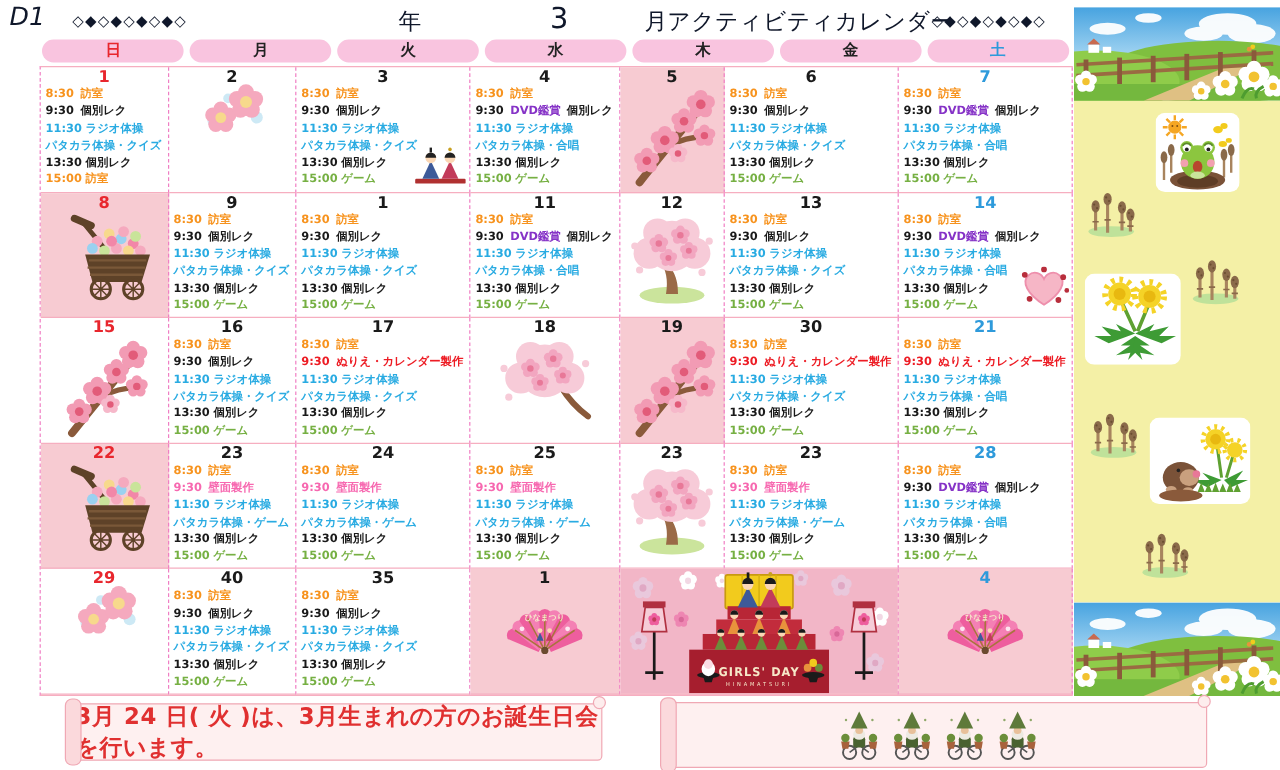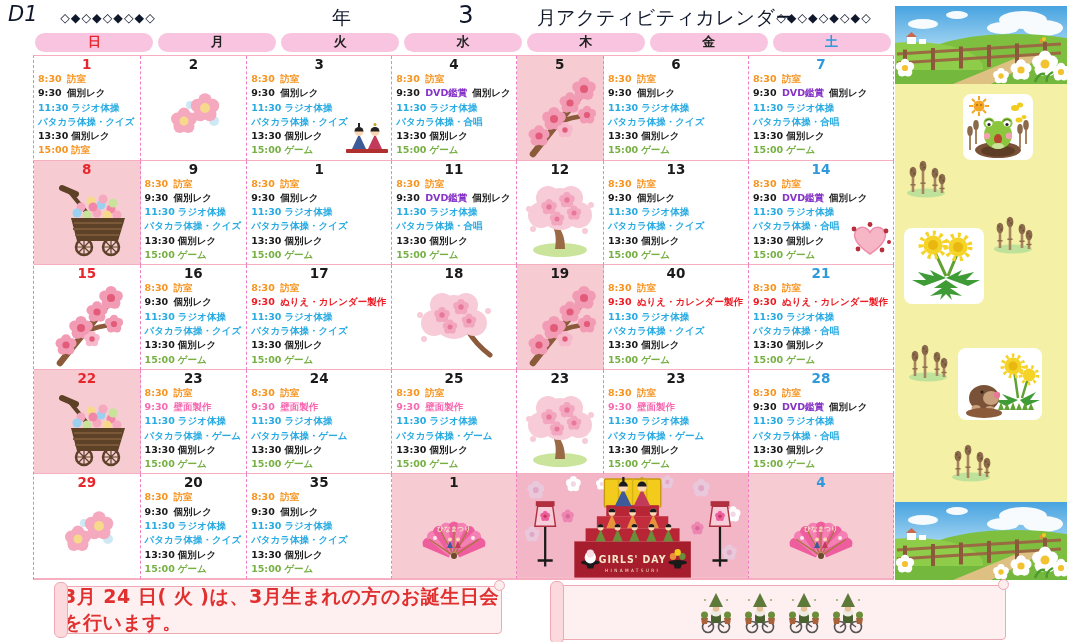--- a/index.html
+++ b/index.html
@@ -34,21 +34,21 @@
   .daynum{text-align:center;font-weight:bold;font-size:13.5px;line-height:16px;color:#1a1a1a}
   .daynum.red{color:var(--c-accent_red,#E8262D)}
   .daynum.blue{color:var(--c-sat_blue,#2E9ADB)}
   .sched{padding-left:4px;font-weight:bold;font-size:9.5px;line-height:14.3px;white-space:nowrap}
   .sched .line span{margin-right:5px}
   .sched .line span.t{display:inline-block;min-width:26px;margin-right:3px}
   .c-orange{color:var(--c-orange,#F7931E)} .c-black{color:var(--c-black,#1A1A1A)}
   .c-blue{color:var(--c-blue,#29ABE2)}   .c-green{color:var(--c-green,#76B043)}
   .c-purple{color:var(--c-purple,#8633C7)} .c-red{color:var(--c-red,#ED1C24)}
   .c-magenta{color:var(--c-magenta,#F768B0)}
-  .img-center{position:absolute;left:0;right:0;top:14px;bottom:0;display:flex;align-items:center;justify-content:center}
+  .img-center{position:absolute;left:0;right:0;top:14px;bottom:0;display:flex;justify-content:center}
   .img-fill{position:absolute;inset:0}
   .img-fill svg{width:100%;height:100%;display:block}
   .img-br{position:absolute;right:2px;bottom:2px}
   
   .sb{position:absolute}
   .sb svg{display:block}
   .sb-yellow{position:absolute;left:895px;top:84px;width:172px;height:418px;background:#F4F0A6}
   
   .banner{position:absolute;background:#FEF0F0;border:1.5px solid #F0A8B4;border-radius:4px;
           display:flex;align-items:center;justify-content:center;gap:10px;
@@ -512,21 +512,21 @@
           <circle cx="44.0" cy="53.7" r="3.7" fill="#F6B8CA"></circle>
           <circle cx="48.1" cy="56.7" r="3.7" fill="#F6B8CA"></circle>
           <circle cx="46.5" cy="61.5" r="3.7" fill="#F6B8CA"></circle>
           <circle cx="41.5" cy="61.5" r="3.7" fill="#F6B8CA"></circle>
           <circle cx="39.9" cy="56.7" r="3.7" fill="#F6B8CA"></circle>
           <circle cx="44" cy="58" r="2.7" fill="#E25B79"></circle>
         </svg>
       </div>
     </div>
     <div class="cell">
-      <div class="daynum ">40</div>
+      <div class="daynum ">30</div>
       <div class="sched">
         <div class="line"><span class="c-orange t">8:30</span><span class="c-orange">訪室</span></div>
         <div class="line"><span class="c-red t">9:30</span><span class="c-red">ぬりえ・カレンダー製作</span></div>
         <div class="line"><span class="c-blue t">11:30</span><span class="c-blue">ラジオ体操</span></div>
         <div class="line"><span class="c-blue">パタカラ体操・クイズ</span></div>
         <div class="line"><span class="c-black t">13:30</span><span class="c-black">個別レク</span></div>
         <div class="line"><span class="c-green t">15:00</span><span class="c-green">ゲーム</span></div>
       </div>
     </div>
     <div class="cell">
@@ -681,21 +681,21 @@
           <circle cx="43.0" cy="7.1" r="6.8" fill="#F5A9BE"></circle>
           <circle cx="50.5" cy="12.6" r="6.8" fill="#F5A9BE"></circle>
           <circle cx="47.7" cy="21.4" r="6.8" fill="#F5A9BE"></circle>
           <circle cx="38.3" cy="21.4" r="6.8" fill="#F5A9BE"></circle>
           <circle cx="35.5" cy="12.6" r="6.8" fill="#F5A9BE"></circle>
           <circle cx="43" cy="15" r="5.0" fill="#F7D98C"></circle>
         </svg>
       </div>
     </div>
     <div class="cell">
-      <div class="daynum ">20</div>
+      <div class="daynum ">40</div>
       <div class="sched">
         <div class="line"><span class="c-orange t">8:30</span><span class="c-orange">訪室</span></div>
         <div class="line"><span class="c-black t">9:30</span><span class="c-black">個別レク</span></div>
         <div class="line"><span class="c-blue t">11:30</span><span class="c-blue">ラジオ体操</span></div>
         <div class="line"><span class="c-blue">パタカラ体操・クイズ</span></div>
         <div class="line"><span class="c-black t">13:30</span><span class="c-black">個別レク</span></div>
         <div class="line"><span class="c-green t">15:00</span><span class="c-green">ゲーム</span></div>
       </div>
     </div>
     <div class="cell">

